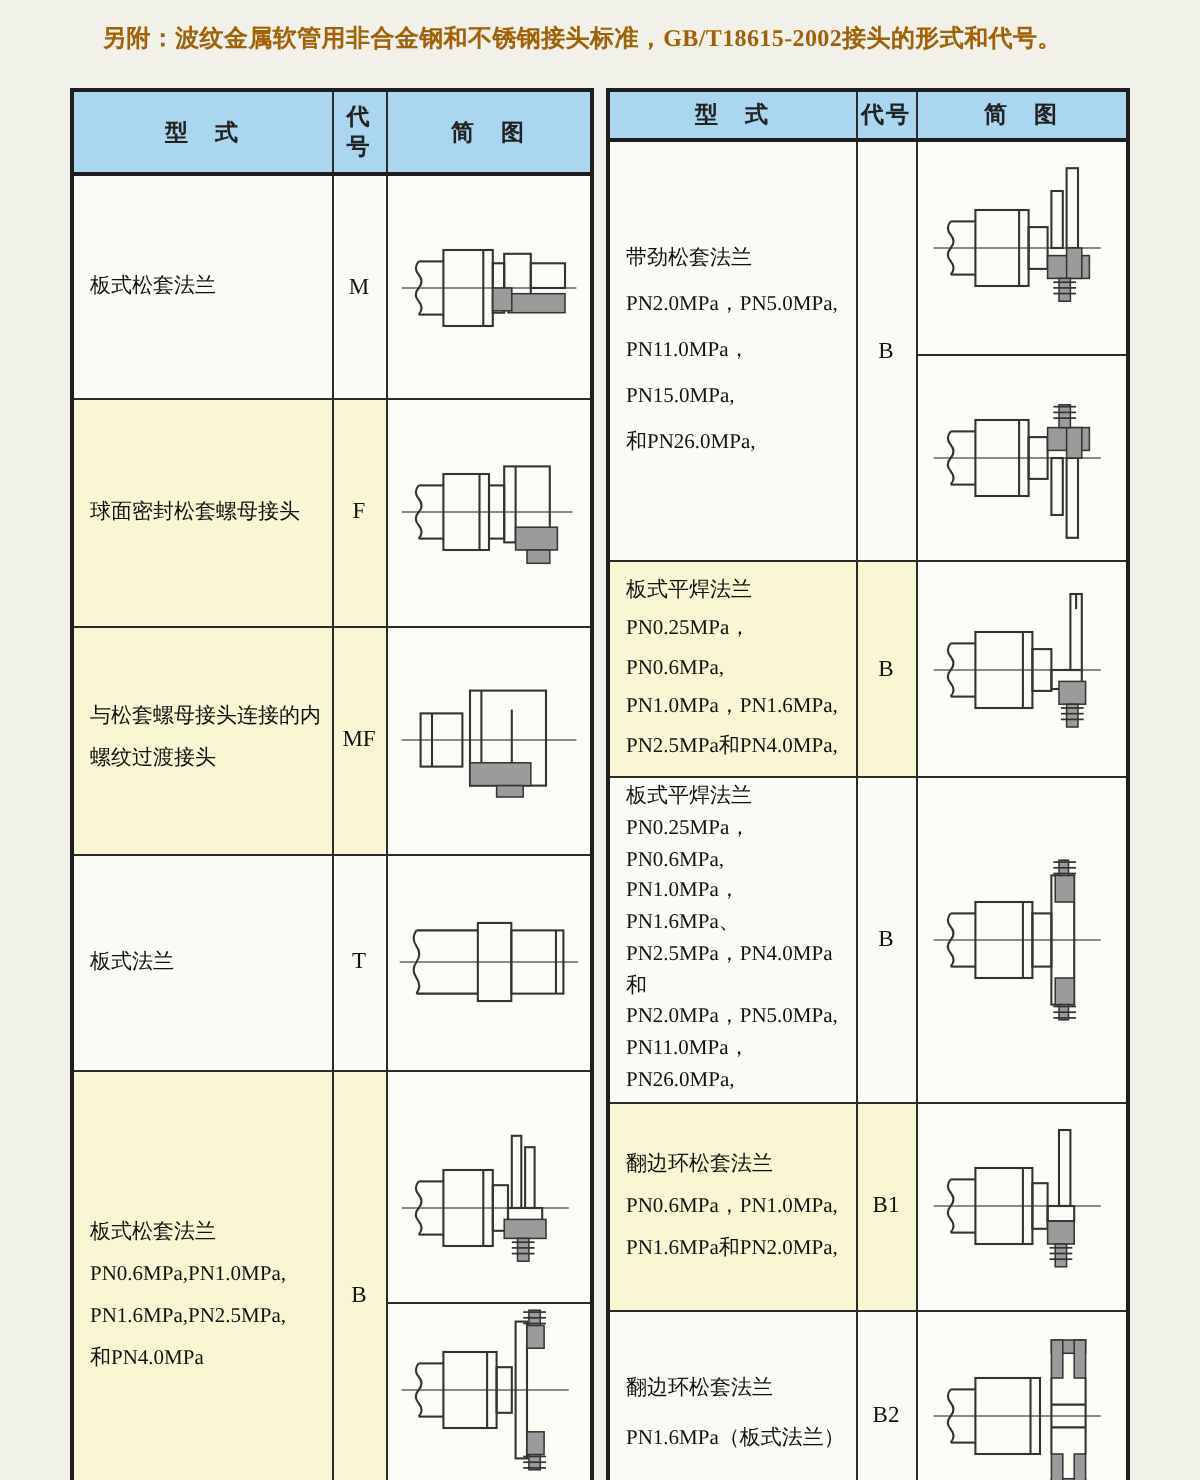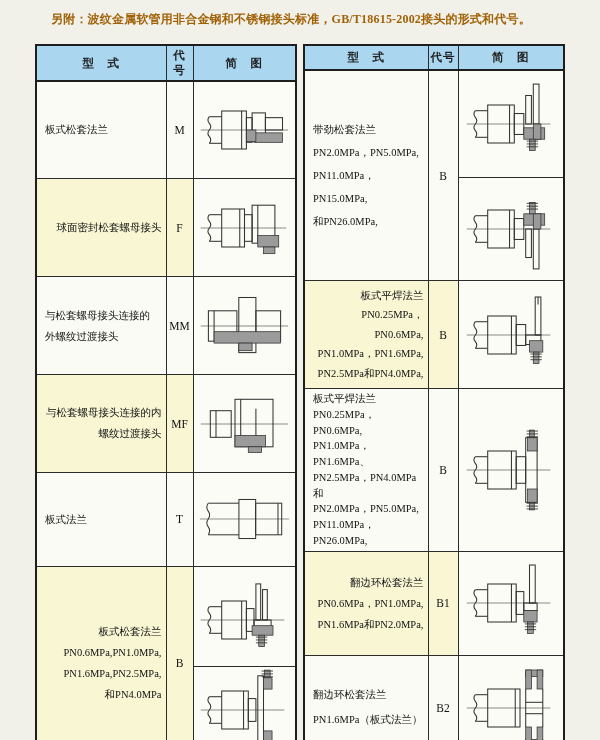--- a/index.html
+++ b/index.html
@@ -29,21 +29,21 @@
   }
   td.tcell{
     padding:2px 4px 2px 8px;font-size:10.5px;vertical-align:middle;
     white-space:pre-line;color:#111;
   }
   td.ccell{
     text-align:center;vertical-align:middle;font-size:11.5px;color:#111;
     padding:0;
   }
   td.dcell{padding:0;background:#fcfcf6;}
-  .bg-yellow{background:#f8f6d3;text-align:right;}
+  .bg-yellow{background:#f8f6d3;}
   .bg-white{background:#fbfbf5;}
   .diag-stack{display:flex;flex-direction:column;height:100%;}
   .diag{
     display:flex;align-items:center;justify-content:center;
     box-sizing:border-box;flex:none;
   }
   .diag.split + .diag.split{border-top:1px solid #2b2b2b;}
   .diag svg{display:block;}
 </style>
 </head>
@@ -103,40 +103,20 @@
                     <rect x="50" y="30" width="8" height="28" stroke="#333" stroke-width="1.1" fill="none"></rect>
                     <rect x="58" y="20" width="24" height="40" stroke="#333" stroke-width="1.1" fill="none"></rect>
                     <line x1="64" y1="20" x2="64" y2="60" stroke="#333" stroke-width="1.1" fill="none"></line>
                     <rect x="64" y="52" width="22" height="12" fill="#9b9b9b" stroke="#333" stroke-width="0.8"></rect>
                     <rect x="70" y="64" width="12" height="7" fill="#9b9b9b" stroke="#333" stroke-width="0.8"></rect>
                   </svg>
                 </div>
               </div>
             </td>
           </tr>
-          <tr style="height: 90px;">
-            <td class="tcell bg-white" style="line-height: 2;">与松套螺母接头连接的
-外螺纹过渡接头</td>
-            <td class="ccell bg-white">MM</td>
-            <td class="dcell">
-              <div class="diag-stack">
-                <div class="diag" style="height: 90px;">
-                  <svg viewBox="0 0 100 88" width="95" height="84" preserveAspectRatio="xMidYMid meet">
-                    <line x1="4" y1="44" x2="96" y2="44" stroke="#666" stroke-width="0.8"></line>
-                    <rect x="12" y="28" width="30" height="32" stroke="#333" stroke-width="1.1" fill="none"></rect>
-                    <line x1="18" y1="28" x2="18" y2="60" stroke="#333" stroke-width="1.1" fill="none"></line>
-                    <rect x="44" y="14" width="18" height="58" stroke="#333" stroke-width="1.1" fill="none"></rect>
-                    <rect x="62" y="28" width="26" height="32" stroke="#333" stroke-width="1.1" fill="none"></rect>
-                    <rect x="18" y="50" width="70" height="12" fill="#9b9b9b" stroke="#333" stroke-width="0.8"></rect>
-                    <rect x="44" y="62" width="14" height="8" fill="#9b9b9b" stroke="#333" stroke-width="0.8"></rect>
-                  </svg>
-                </div>
-              </div>
-            </td>
-          </tr>
           <tr style="height: 91px;">
             <td class="tcell bg-yellow" style="line-height: 2; font-family: Liberation Mono, monospace;">与松套螺母接头连接的内
 螺纹过渡接头</td>
             <td class="ccell bg-yellow">MF</td>
             <td class="dcell">
               <div class="diag-stack">
                 <div class="diag" style="height: 91px;">
                   <svg viewBox="0 0 100 88" width="95" height="84" preserveAspectRatio="xMidYMid meet">
                     <line x1="4" y1="44" x2="96" y2="44" stroke="#666" stroke-width="0.8"></line>
                     <rect x="14" y="30" width="22" height="28" stroke="#333" stroke-width="1.1" fill="none"></rect>

